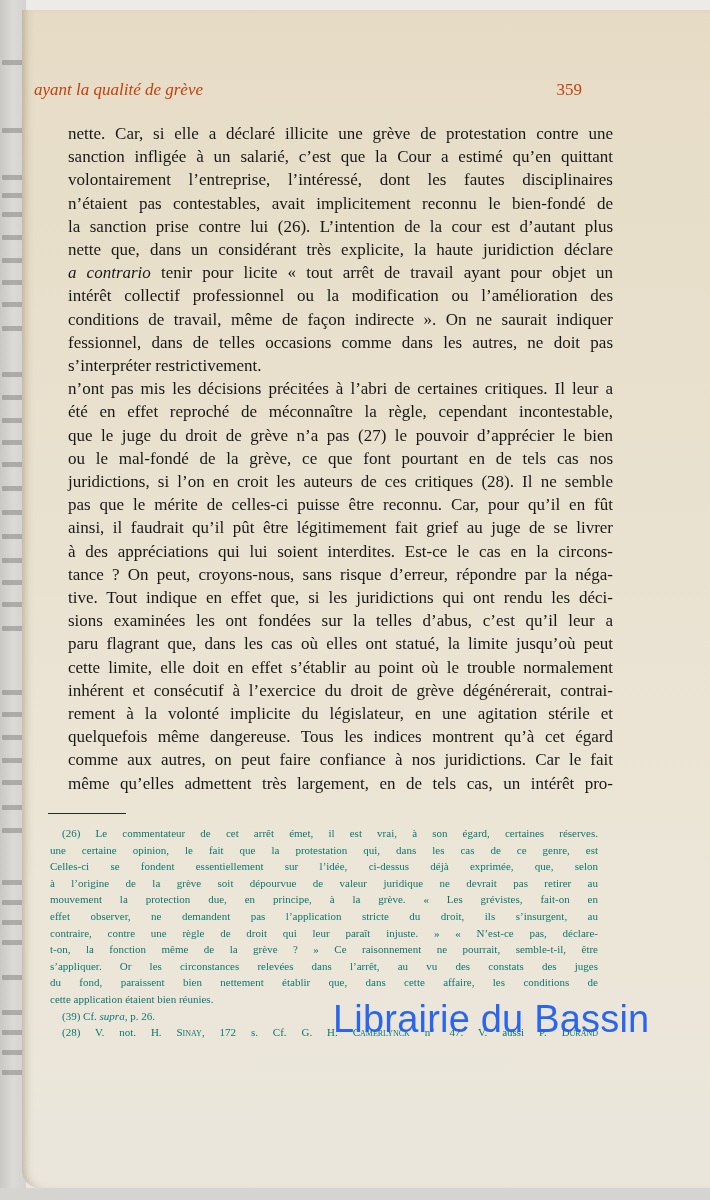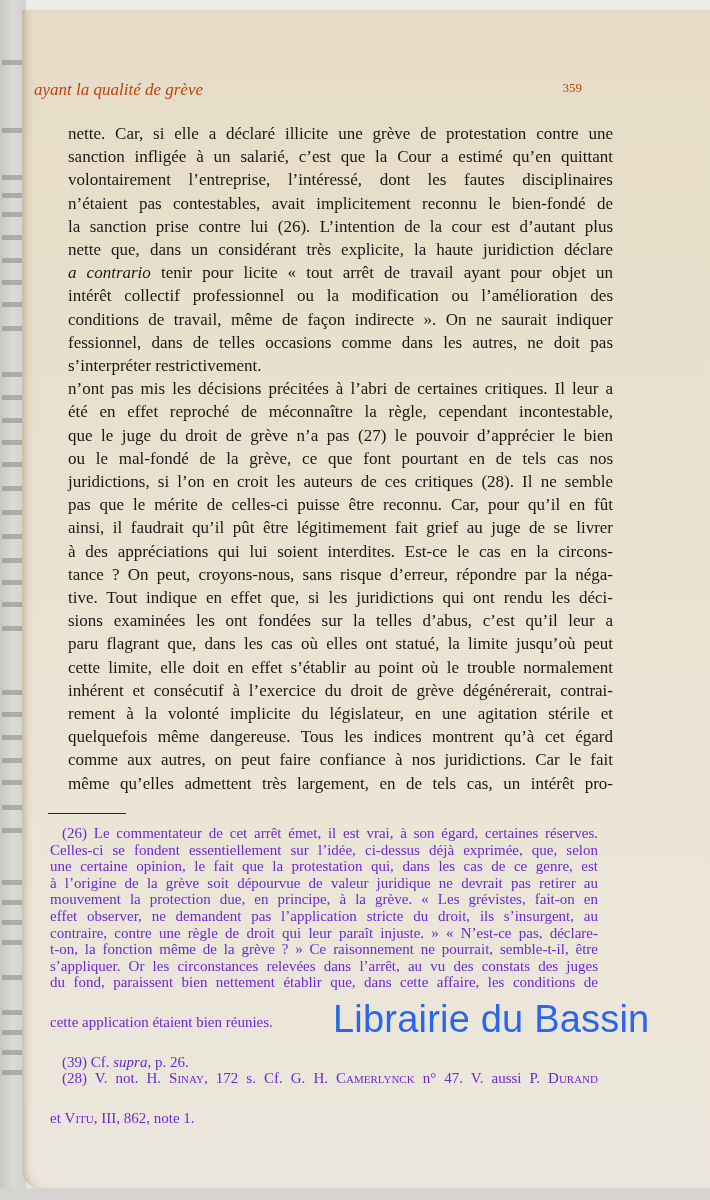--- a/index.html
+++ b/index.html
@@ -29,40 +29,40 @@
   }
   .bottom-shadow {
     position: absolute; left: 0; top: 1188px; width: 710px; height: 12px;
     background: #d6d4d1;
   }
   .running-head {
     position: absolute; left: 34px; top: 80px; width: 548px; height: 24px;
     font-size: 17px; color: #c2410c;
   }
   .running-head .title { position: absolute; left: 0; top: 0; font-style: italic; }
-  .running-head .pageno { position: absolute; right: 0; top: 0; font-size: 13px; }
+  .running-head .pageno { position: absolute; right: 0; top: 0; font-size: 17px; }
   .body-text {
     position: absolute; left: 52px; top: 122px; width: 545px;
     font-size: 17px; line-height: 23.2px; color: #1a1815;
     text-align: justify;
     margin-left: 16px;
   }
   .body-text p { margin: 0; }
   .body-text .line { display: block; text-align: justify; text-align-last: justify; white-space: nowrap; }
   .body-text .line.last { text-align-last: left; }
   .fn-rule {
     position: absolute; left: 48px; top: 813px; width: 78px; height: 1px;
     background: #2a2722;
   }
   .footnotes {
     position: absolute; left: 50px; top: 825px; width: 548px;
-    font-size: 15px; line-height: 16.6px; color: #6d28d9;
+    font-size: 11px; line-height: 16.6px; color: #0f766e;
   }
   .footnotes .line { display: block; text-align: justify; text-align-last: justify; white-space: nowrap; }
-  .footnotes .line.last { text-align-last: left; margin-top: 23px; }
+  .footnotes .line.last { text-align-last: left; }
   .footnotes .ind { padding-left: 12px; }
   .sc { font-variant: small-caps; }
   .watermark {
     position: absolute; left: 333px; top: 998px;
     font-family: "Liberation Sans", "DejaVu Sans", sans-serif;
     font-size: 38px; color: #1f5ff0; letter-spacing: 0.2px;
     opacity: 0.95;
   }
 </style>
 </head>
@@ -153,33 +153,32 @@
     <span class="line">comme aux autres, on peut faire confiance à nos juridictions. Car le fait</span>
     <span class="line">même qu’elles admettent très largement, en de tels cas, un intérêt pro-</span>
   </p>
 </div>
 
 <div class="fn-rule"></div>
 
 <div class="footnotes">
   <div>
     <span class="line ind">(26) Le commentateur de cet arrêt émet, il est vrai, à son égard, certaines réserves.</span>
+    <span class="line">une certaine opinion, le fait que la protestation qui, dans les cas de ce genre, est</span>
     <span class="line">Celles-ci se fondent essentiellement sur l’idée, ci-dessus déjà exprimée, que, selon</span>
-    <span class="line">une certaine opinion, le fait que la protestation qui, dans les cas de ce genre, est</span>
     <span class="line">à l’origine de la grève soit dépourvue de valeur juridique ne devrait pas retirer au</span>
     <span class="line">mouvement la protection due, en principe, à la grève. « Les grévistes, fait-on en</span>
     <span class="line">effet observer, ne demandent pas l’application stricte du droit, ils s’insurgent, au</span>
     <span class="line">contraire, contre une règle de droit qui leur paraît injuste. » « N’est-ce pas, déclare-</span>
     <span class="line">t-on, la fonction même de la grève ? » Ce raisonnement ne pourrait, semble-t-il, être</span>
     <span class="line">s’appliquer. Or les circonstances relevées dans l’arrêt, au vu des constats des juges</span>
     <span class="line">du fond, paraissent bien nettement établir que, dans cette affaire, les conditions de</span>
     <span class="line last">cette application étaient bien réunies.</span>
   </div>
   <div>
     <span class="line last ind"><span>(39) Cf. </span><i>supra</i><span>, p. 26.</span></span>
   </div>
   <div>
     <span class="line ind"><span>(28) V. not. H. </span><span class="sc">Sinay</span><span>, 172 s. Cf. G. H. </span><span class="sc">Camerlynck</span><span> n° 47. V. aussi P. </span><span class="sc">Durand</span></span>
-    <span class="line last"><span>et </span><span class="sc">Vitu</span><span>, III, 862, note 1.</span></span>
   </div>
 </div>
 
 <div class="watermark">Librairie du Bassin</div>
 
 </body></html>

